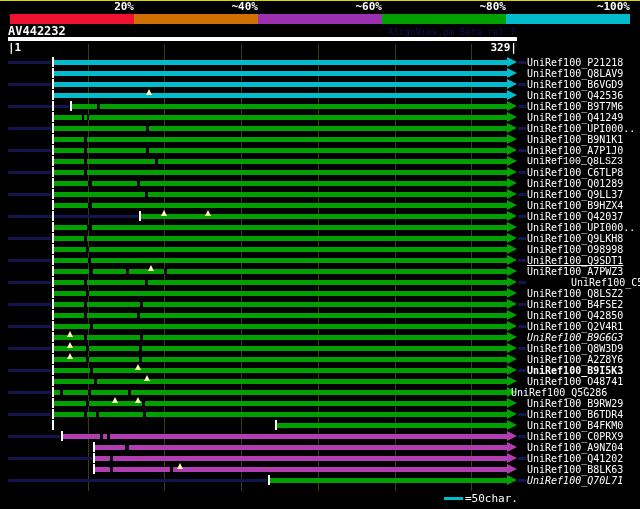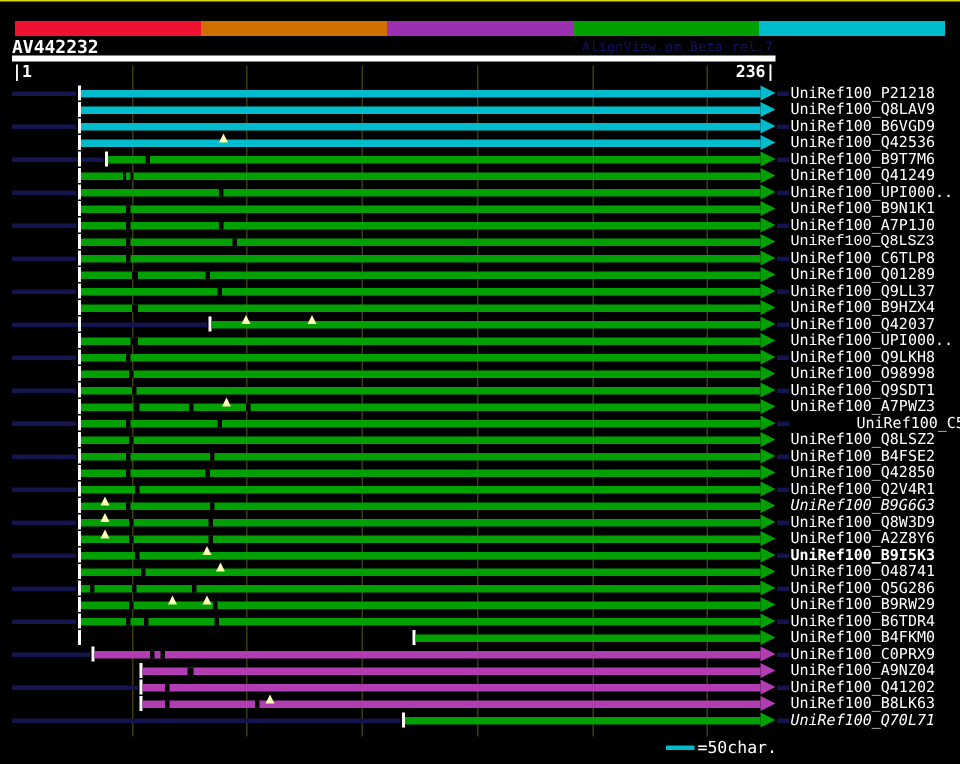--- a/index.html
+++ b/index.html
@@ -31,33 +31,40 @@
   #legend{left:8px;top:492px;color:#fff;font-size:11px;line-height:13px;white-space:pre;}
   #legend-line{left:444px;top:497px;width:19px;height:3px;}
   #legend-line-label{left:465px;top:492px;color:#fff;font-size:11px;line-height:13px;}
 </style>
 </head>
 <body>
 
 <div id="app">
   <div id="topline" class="abs" style="background: rgb(216, 216, 0);"></div>
 
+  <div id="scale-labels" class="abs">
+      <div class="scale-label" style="right: 506px;">20%</div>
+      <div class="scale-label" style="right: 382px;">~40%</div>
+      <div class="scale-label" style="right: 258px;">~60%</div>
+      <div class="scale-label" style="right: 134px;">~80%</div>
+      <div class="scale-label" style="right: 10px;">~100%</div>
+    </div>
   <div id="scale-segments" class="abs">
       <div class="scale-seg" style="background: rgb(238, 17, 48);"></div>
       <div class="scale-seg" style="background: rgb(208, 112, 0);"></div>
       <div class="scale-seg" style="background: rgb(155, 48, 176);"></div>
       <div class="scale-seg" style="background: rgb(0, 160, 0);"></div>
       <div class="scale-seg" style="background: rgb(0, 188, 204);"></div>
     </div>
 
   <div id="query-title" class="abs">AV442232</div>
   <div id="watermark" class="abs" style="color: rgb(18, 18, 106);">AlignView.pm Beta rel.7</div>
   <div id="query-bar" class="abs"></div>
   <div id="ruler-start" class="abs">|1</div>
-  <div id="ruler-end" class="abs">236|</div>
+  <div id="ruler-end" class="abs">329|</div>
 
   <div id="plot" class="abs">
       <div class="gridline" style="left: 88px; background: rgb(60, 60, 18);"></div>
       <div class="gridline" style="left: 164px; background: rgb(60, 60, 18);"></div>
       <div class="gridline" style="left: 241px; background: rgb(60, 60, 18);"></div>
       <div class="gridline" style="left: 318px; background: rgb(60, 60, 18);"></div>
       <div class="gridline" style="left: 395px; background: rgb(60, 60, 18);"></div>
       <div class="gridline" style="left: 471px; background: rgb(60, 60, 18);"></div>
       <div class="leader" style="left: 8px; top: 61px; width: 43px; background: rgb(20, 20, 79);"></div>
       <div class="tick" style="left: 52px; top: 57px;"></div>
@@ -170,21 +177,21 @@
       <div class="bar" style="left: 54px; top: 247px; width: 453px; background: rgb(0, 160, 0);"></div>
       <div class="notch" style="left: 86px; top: 247px; width: 3px;"></div>
       <div class="arrow" style="left: 507px; top: 244px; border-left-color: rgb(0, 160, 0);"></div>
       <div class="rlabel" style="left: 527px; top: 244px;">UniRef100_O98998</div>
       <div class="leader" style="left: 8px; top: 259px; width: 43px; background: rgb(20, 20, 79);"></div>
       <div class="tick" style="left: 52px; top: 255px;"></div>
       <div class="bar" style="left: 54px; top: 258px; width: 453px; background: rgb(0, 160, 0);"></div>
       <div class="notch" style="left: 88px; top: 258px; width: 3px;"></div>
       <div class="arrow" style="left: 507px; top: 255px; border-left-color: rgb(0, 160, 0);"></div>
       <div class="rdash" style="left: 518px; top: 259px; width: 8px; background: rgb(20, 20, 79);"></div>
-      <div class="rlabel" style="left: 527px; top: 255px;">UniRef100_Q9SDT1</div>
+      <div class="rlabel" style="left: 527px; top: 255px; text-decoration: underline;">UniRef100_Q9SDT1</div>
       <div class="tick" style="left: 52px; top: 266px;"></div>
       <div class="bar" style="left: 54px; top: 269px; width: 453px; background: rgb(0, 160, 0);"></div>
       <div class="notch" style="left: 89px; top: 269px; width: 4px;"></div>
       <div class="notch" style="left: 126px; top: 269px; width: 3px;"></div>
       <div class="notch" style="left: 164px; top: 269px; width: 3px;"></div>
       <div class="gap-tri" style="left: 148px; top: 265px; border-bottom-color: rgb(255, 255, 176);"></div>
       <div class="arrow" style="left: 507px; top: 266px; border-left-color: rgb(0, 160, 0);"></div>
       <div class="rlabel" style="left: 527px; top: 266px;">UniRef100_A7PWZ3</div>
       <div class="leader" style="left: 8px; top: 281px; width: 43px; background: rgb(20, 20, 79);"></div>
       <div class="tick" style="left: 52px; top: 277px;"></div>
@@ -258,21 +265,21 @@
       <div class="arrow" style="left: 507px; top: 376px; border-left-color: rgb(0, 160, 0);"></div>
       <div class="rlabel" style="left: 527px; top: 376px;">UniRef100_O48741</div>
       <div class="leader" style="left: 8px; top: 391px; width: 43px; background: rgb(20, 20, 79);"></div>
       <div class="tick" style="left: 52px; top: 387px;"></div>
       <div class="bar" style="left: 54px; top: 390px; width: 453px; background: rgb(0, 160, 0);"></div>
       <div class="notch" style="left: 60px; top: 390px; width: 3px;"></div>
       <div class="notch" style="left: 88px; top: 390px; width: 3px;"></div>
       <div class="notch" style="left: 128px; top: 390px; width: 3px;"></div>
       <div class="arrow" style="left: 507px; top: 387px; border-left-color: rgb(0, 160, 0);"></div>
       <div class="rdash" style="left: 518px; top: 391px; width: 8px; background: rgb(20, 20, 79);"></div>
-      <div class="rlabel" style="left: 527px; top: 387px;">UniRef100_Q5G286</div>
+      <div class="rlabel" style="left: 511px; top: 387px;">UniRef100_Q5G286</div>
       <div class="tick" style="left: 52px; top: 398px;"></div>
       <div class="bar" style="left: 54px; top: 401px; width: 453px; background: rgb(0, 160, 0);"></div>
       <div class="notch" style="left: 86px; top: 401px; width: 3px;"></div>
       <div class="notch" style="left: 142px; top: 401px; width: 3px;"></div>
       <div class="gap-tri" style="left: 112px; top: 397px; border-bottom-color: rgb(255, 255, 176);"></div>
       <div class="gap-tri" style="left: 135px; top: 397px; border-bottom-color: rgb(255, 255, 176);"></div>
       <div class="arrow" style="left: 507px; top: 398px; border-left-color: rgb(0, 160, 0);"></div>
       <div class="rlabel" style="left: 527px; top: 398px;">UniRef100_B9RW29</div>
       <div class="leader" style="left: 8px; top: 413px; width: 43px; background: rgb(20, 20, 79);"></div>
       <div class="tick" style="left: 52px; top: 409px;"></div>

